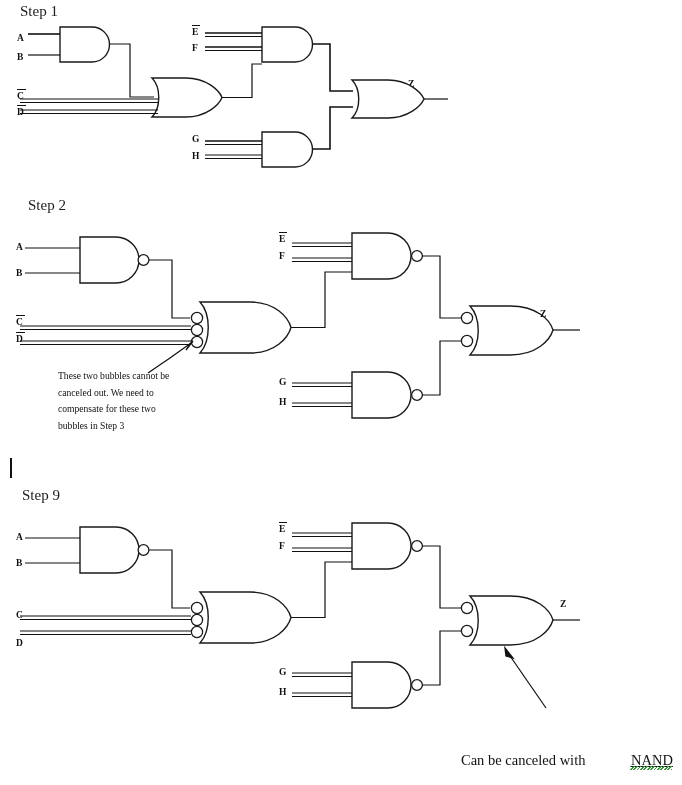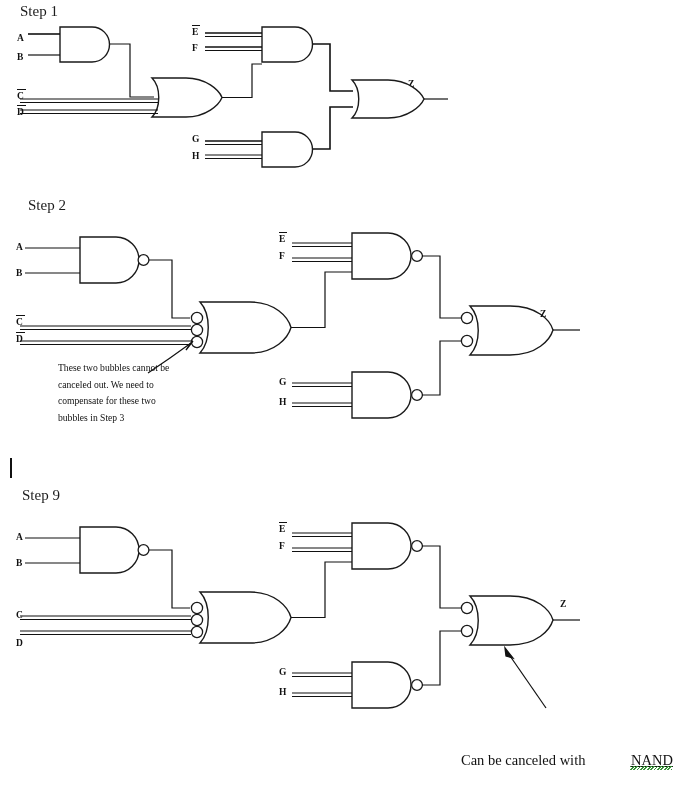--- a/index.html
+++ b/index.html
@@ -269,21 +269,21 @@
 <div class="lbl" style="left:16px; top:243px;">A</div>
 <div class="lbl" style="left:16px; top:269px;">B</div>
 <div class="lbl ovr" style="left:16px; top:318px;">C</div>
 <div class="lbl ovr" style="left:16px; top:335px;">D</div>
 <div class="lbl ovr" style="left:279px; top:235px;">E</div>
 <div class="lbl" style="left:279px; top:252px;">F</div>
 <div class="lbl" style="left:279px; top:378px;">G</div>
 <div class="lbl" style="left:279px; top:398px;">H</div>
 <div class="lbl-out" style="left:540px; top:310px;">Z</div>
 
-<div class="note" style="left:58px; top:360px;">These two bubbles cannot be
+<div class="note" style="left:58px; top:368px;">These two bubbles cannot be
 canceled out. We need to
 compensate for these two
 bubbles in Step 3</div>
 
 <div class="caret" style="left:10px; top:458px; width:2px; height:20px;"></div>
 
 <div class="step-title" style="left:22px; top:488px;">Step 9</div>
 
 <div class="lbl" style="left:16px; top:533px;">A</div>
 <div class="lbl" style="left:16px; top:559px;">B</div>

